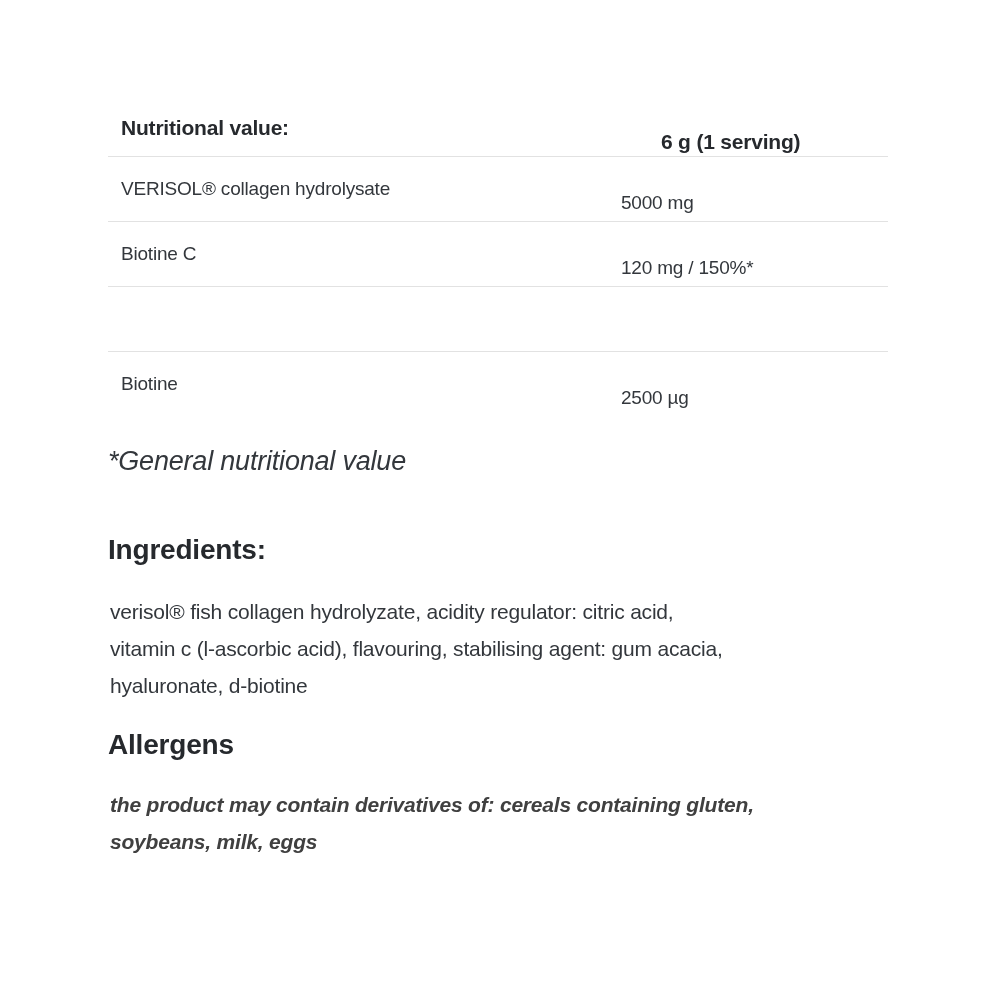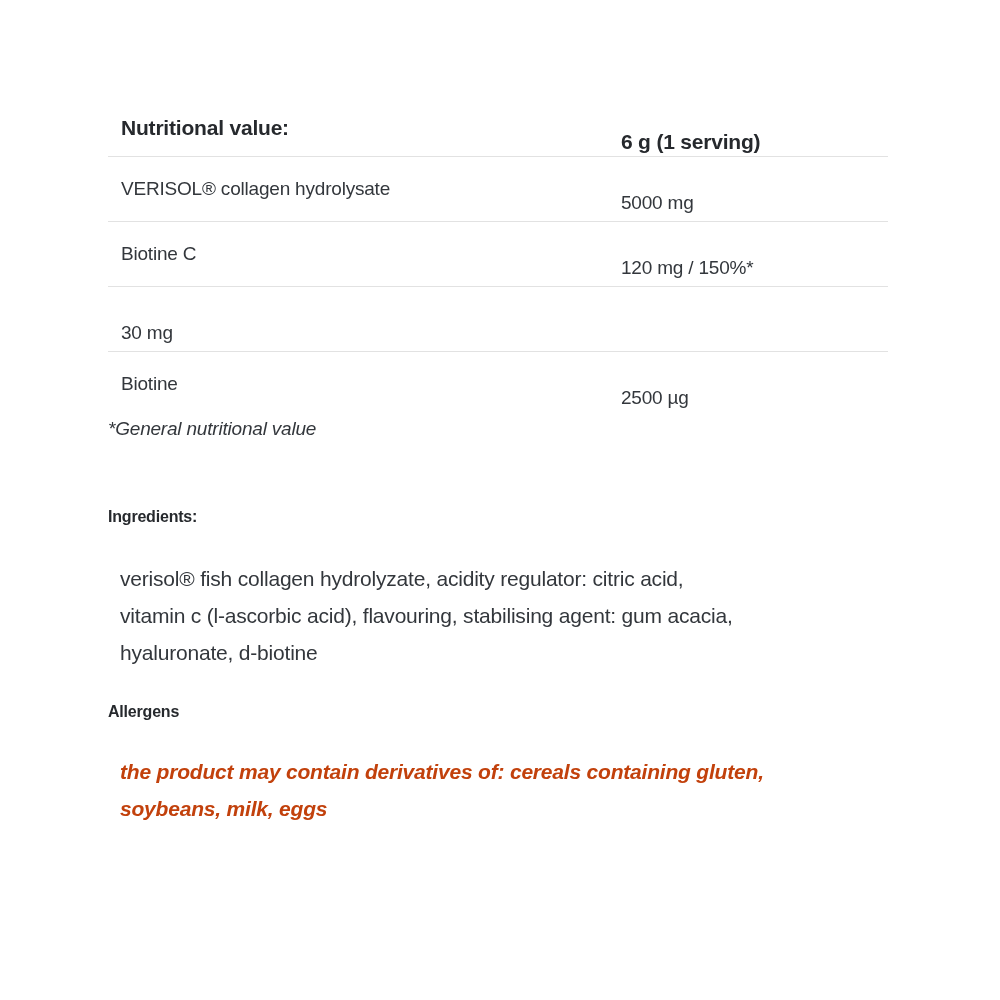--- a/index.html
+++ b/index.html
@@ -27,20 +27,21 @@
     width: 100%;
   }
   .nut-row {
     display: flex;
     align-items: center;
     height: 64px;
     border-bottom: 1px solid #e2e2e2;
   }
   .nut-row.header {
     height: 56px;
+    gap: 40px;
   }
   .nut-row.last {
     border-bottom: none;
   }
   .cell {
     font-size: 19px;
     letter-spacing: -0.2px;
     line-height: 1.2;
   }
   .cell.label {
@@ -54,55 +55,56 @@
     box-sizing: border-box;
     margin-top: 28px;
   }
   .nut-row.header .cell {
     font-weight: bold;
     color: #26292d;
     font-size: 21px;
   }
   
   .footnote {
-    font-size: 19px;
+    margin-top: 33px;
+    font-size: 27px;
     font-style: italic;
     letter-spacing: -0.2px;
     line-height: 25px;
   }
   
   .section-heading {
     margin: 0;
     margin-top: 62px;
-    font-size: 16px;
+    font-size: 28px;
     font-weight: bold;
     color: #26292d;
     letter-spacing: -0.2px;
     line-height: 28px;
   }
   .section-heading.allergens-h {
     margin-top: 27px;
   }
   
   .body-text {
-    margin: 12px;
+    margin: 2px;
     margin-top: 29px;
     font-size: 21px;
     letter-spacing: -0.2px;
   }
   .body-text .tline {
     height: 37px;
     line-height: 37px;
     white-space: nowrap;
   }
   .body-text.allergens-p {
     margin-top: 27px;
     font-style: italic;
     font-weight: 600;
-    color: #c2410c;
+    color: #404040;
   }
 </style>
 </head>
 <body>
 
 <div class="page">
   <div class="content">
 
     <div class="nut-table">
       <div class="nut-row header">
@@ -114,21 +116,20 @@
         <div class="cell label">VERISOL® collagen hydrolysate</div>
         <div class="cell value">5000 mg</div>
       </div>
 
       <div class="nut-row">
         <div class="cell label">Biotine C</div>
         <div class="cell value">120 mg / 150%*</div>
       </div>
 
       <div class="nut-row">
-        <div class="cell value">30 mg</div>
       </div>
 
       <div class="nut-row last">
         <div class="cell label">Biotine</div>
         <div class="cell value">2500 µg</div>
       </div>
     </div>
 
     <div class="footnote">*General nutritional value</div>
 

